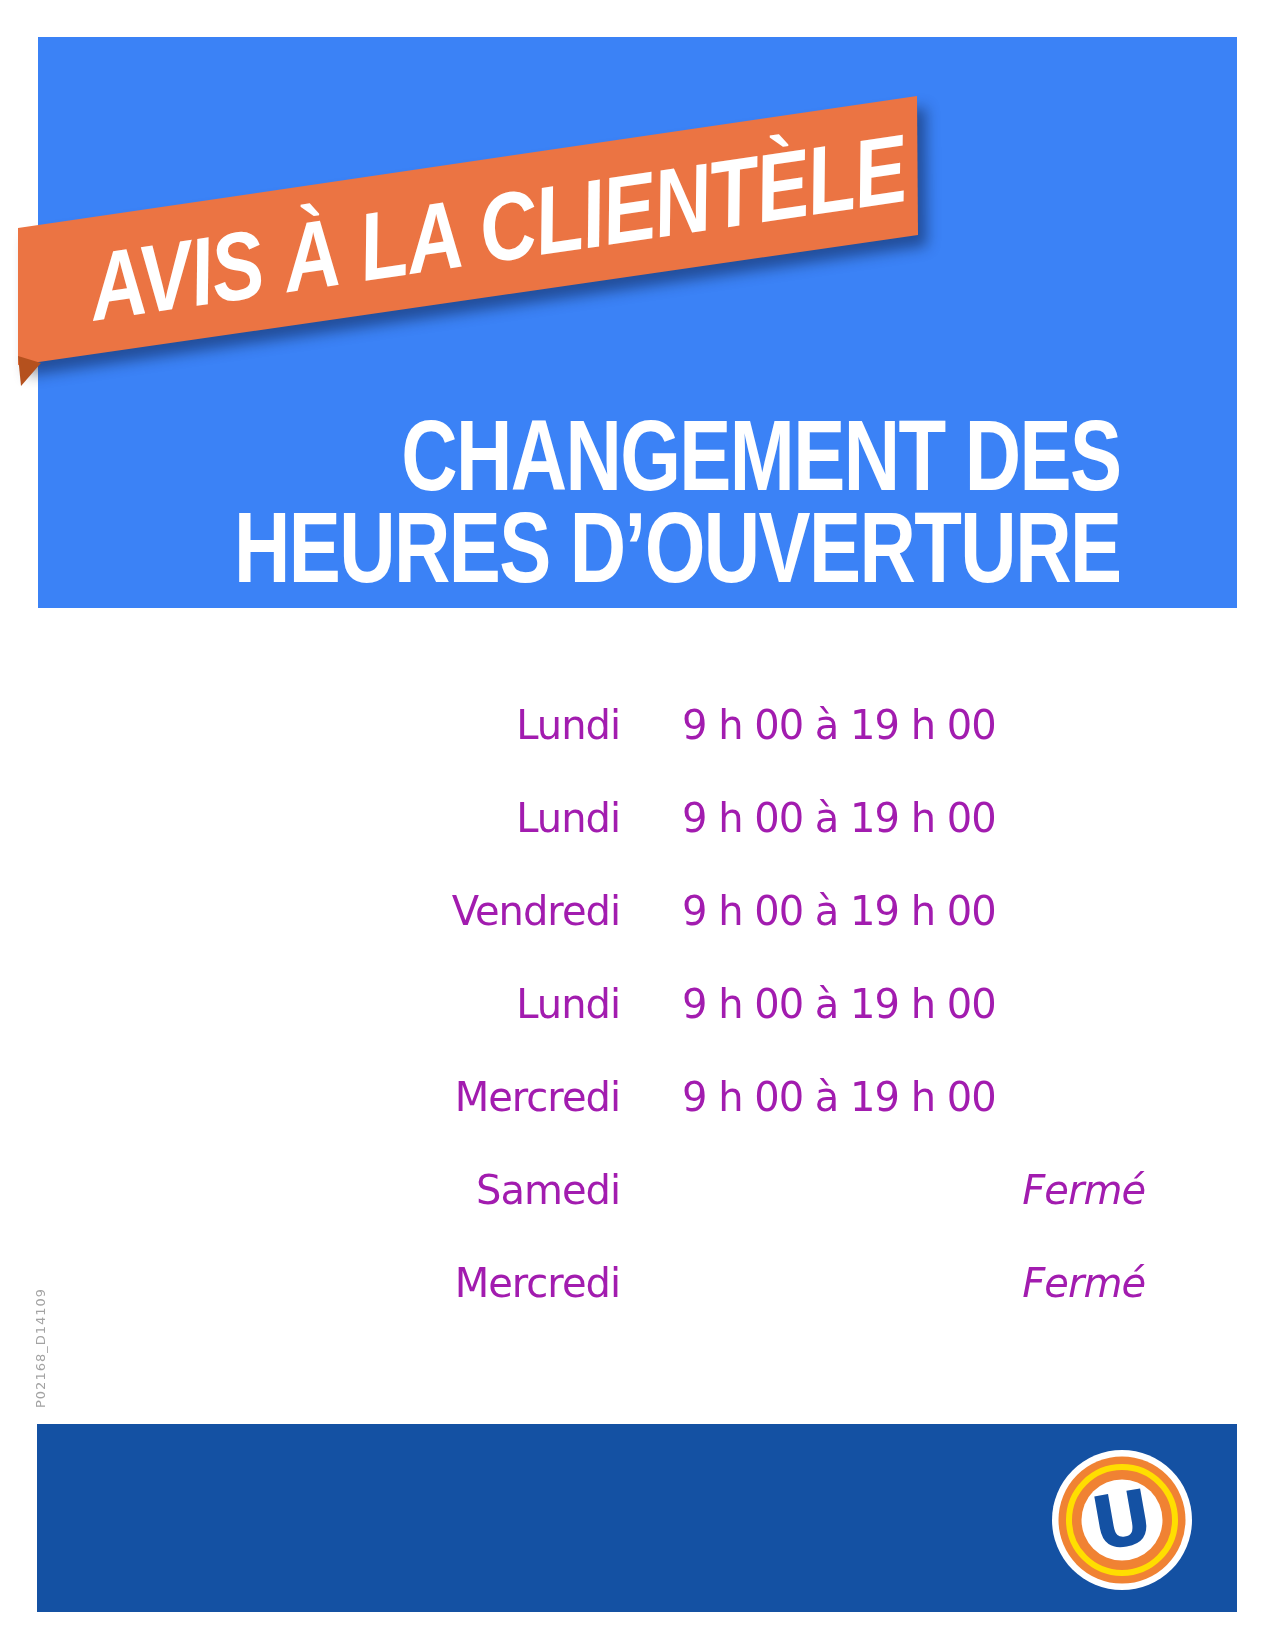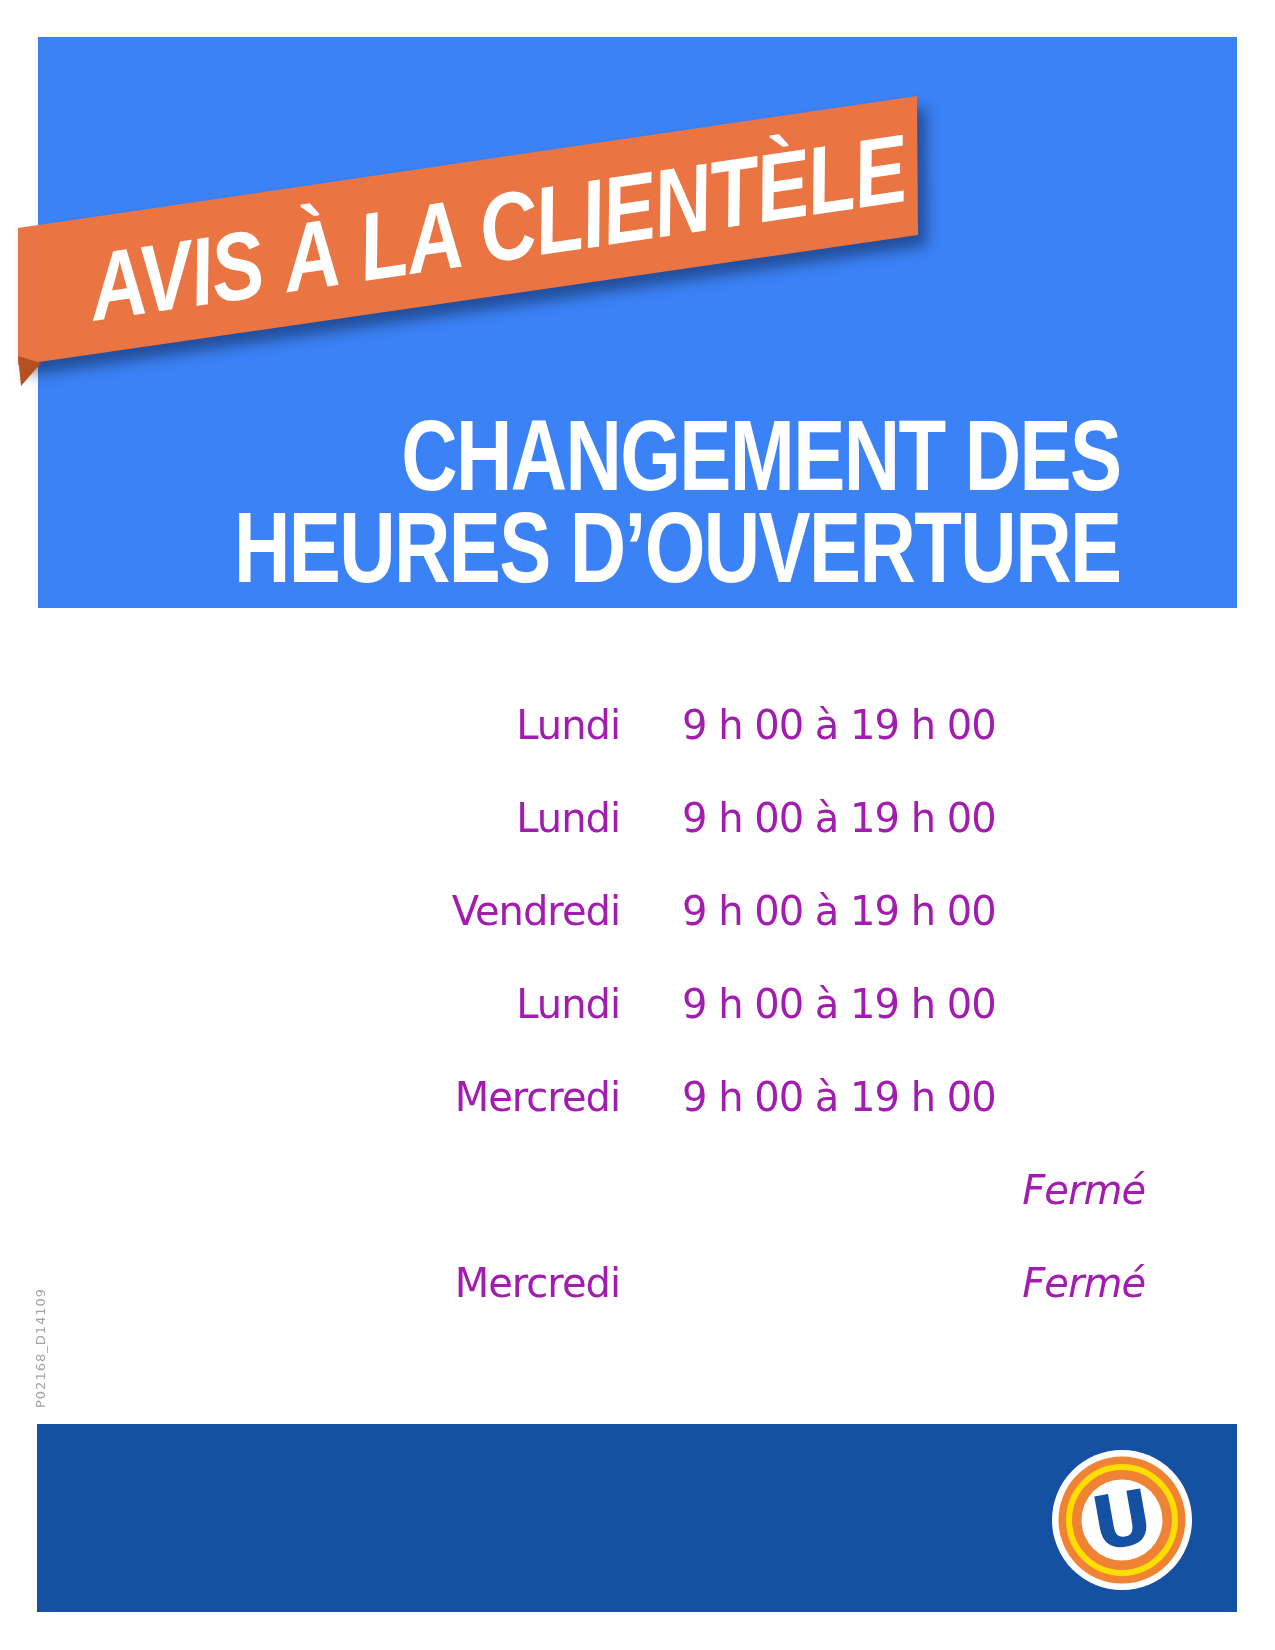--- a/index.html
+++ b/index.html
@@ -113,20 +113,21 @@
     </div>
     <div class="srow">
       <div class="day">Lundi</div>
       <div class="hours">9 h 00 à 19 h 00</div>
     </div>
     <div class="srow">
       <div class="day">Mercredi</div>
       <div class="hours">9 h 00 à 19 h 00</div>
     </div>
     <div class="srow closed">
+      <div class="day">Samedi</div>
       <div class="hours">Fermé</div>
     </div>
     <div class="srow closed">
       <div class="day">Mercredi</div>
       <div class="hours">Fermé</div>
     </div>
   </div>
 
   <div class="side-code">P02168_D14109</div>
 

